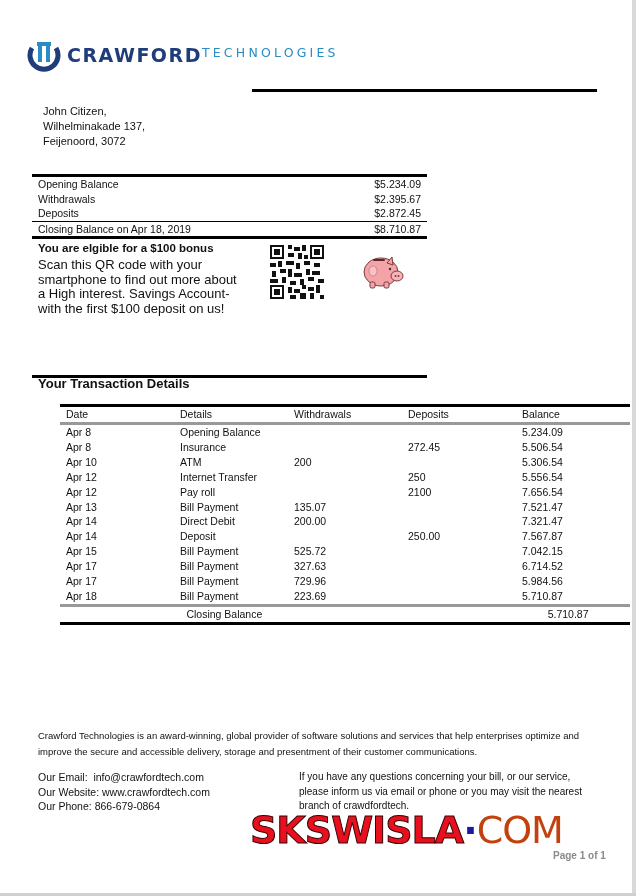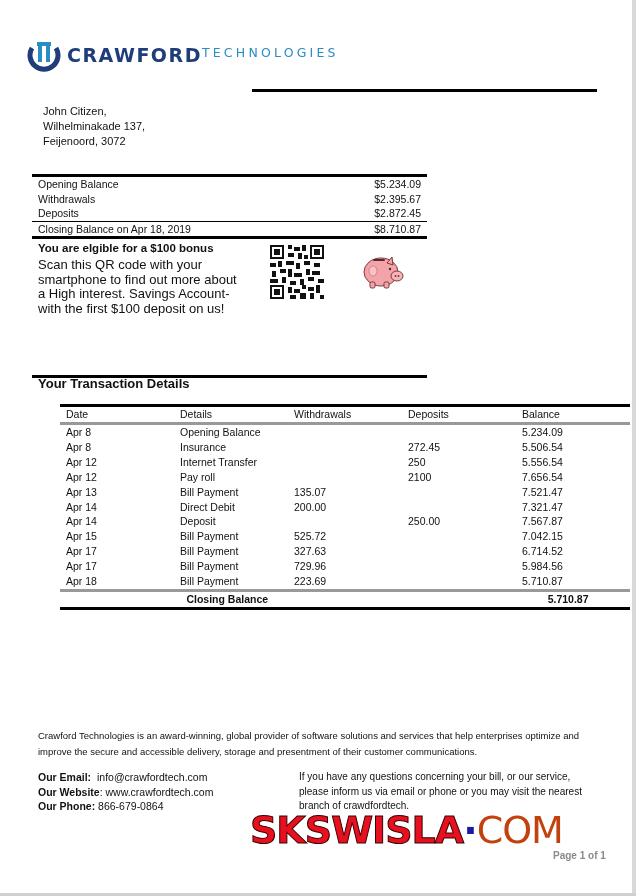--- a/index.html
+++ b/index.html
@@ -31,28 +31,28 @@
   .bonus-text { position: absolute; left: 6px; top: 19px; width: 200px; font-size: 13px; line-height: 14.5px; }
   .bonus-note { position: absolute; left: 6px; top: 90px; width: 200px; font-size: 9.5px; line-height: 13.5px; font-style: italic; }
   .qr { position: absolute; left: 238px; top: 6px; width: 54px; height: 54px; }
   .pig { position: absolute; left: 327px; top: 12px; width: 48px; height: 40px; }
 
   
   .tx-title { position: absolute; left: 38px; top: 376px; font-weight: bold; font-size: 13px; }
   .tx { position: absolute; left: 32px; top: 404px; width: 570px; margin-left: 28px; }
   .tx-head { display: flex; font-size: 10.5px; line-height: 15px; border-top: 3px solid #000; border-bottom: 3px solid #999; }
   .tx-row { display: flex; font-size: 10.5px; line-height: 14.9px; }
-  .tx-row.closing { border-top: 3px solid #999; border-bottom: 3px solid #000; font-weight: bold; gap: 32px; }
+  .tx-row.closing { border-top: 3px solid #999; border-bottom: 3px solid #000; font-weight: normal; gap: 32px; }
   .c { box-sizing: border-box; padding-left: 6px; }
   .c1 { width: 114px; } .c2 { width: 114px; } .c3 { width: 114px; } .c4 { width: 114px; } .c5 { width: 114px; }
 
   
   .about { position: absolute; left: 38px; top: 728px; width: 560px; font-size: 9.5px; line-height: 15.5px; }
   .contacts { position: absolute; left: 38px; top: 770px; font-size: 10.5px; line-height: 14.6px; }
-  .contacts b { font-weight: bold; margin-top: 42px; }
+  .contacts b { font-weight: normal; margin-top: 42px; }
   .questions { position: absolute; left: 299px; top: 770px; width: 300px; font-size: 10px; line-height: 14.6px; }
   .watermark { position: absolute; left: 250px; top: 808px; font-family: "DejaVu Sans", sans-serif; font-size: 38px; font-weight: bold; letter-spacing: -1px; }
   .wm-red { color: #e8101e; -webkit-text-stroke: 1px #300; }
   .wm-dot { color: #1a1aa8; }
   .wm-blue { color: #c2410c; font-weight: normal; margin-top: 20px; }
   .page-num { position: absolute; left: 553px; top: 850px; font-size: 10px; font-weight: bold; color: #8a8a8a; }
 </style>
 </head>
 <body>
 
@@ -186,20 +186,27 @@
         <span class="c c5">5.234.09</span>
       </div>
       <div class="tx-row">
         <span class="c c1">Apr 8</span>
         <span class="c c2">Insurance</span>
         <span class="c c3"></span>
         <span class="c c4">272.45</span>
         <span class="c c5">5.506.54</span>
       </div>
       <div class="tx-row">
+        <span class="c c1">Apr 10</span>
+        <span class="c c2">ATM</span>
+        <span class="c c3">200</span>
+        <span class="c c4"></span>
+        <span class="c c5">5.306.54</span>
+      </div>
+      <div class="tx-row">
         <span class="c c1">Apr 12</span>
         <span class="c c2">Internet Transfer</span>
         <span class="c c3"></span>
         <span class="c c4">250</span>
         <span class="c c5">5.556.54</span>
       </div>
       <div class="tx-row">
         <span class="c c1">Apr 12</span>
         <span class="c c2">Pay roll</span>
         <span class="c c3"></span>

